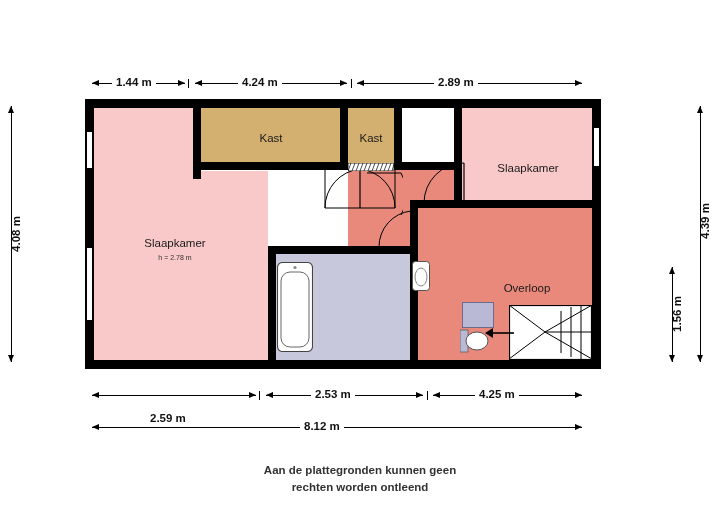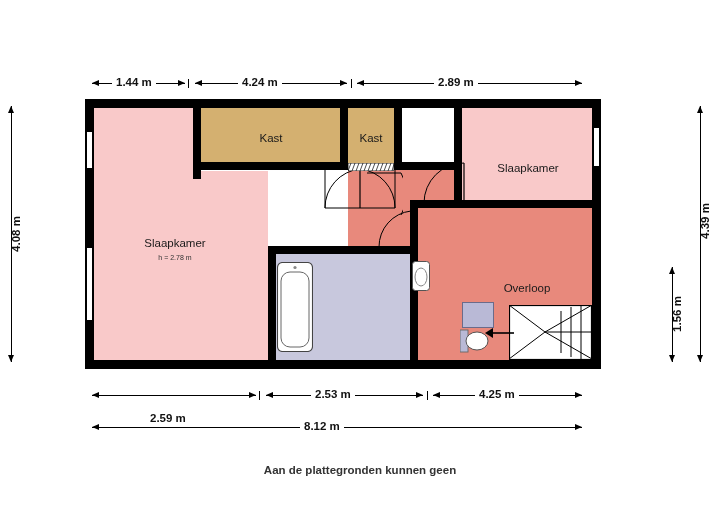--- a/index.html
+++ b/index.html
@@ -343,15 +343,16 @@
   <div class="arrow arrow-d" style="left:697px; top:355px;"></div>
   <div class="dim-label-v" style="left:675px; top:215px; width:60px; text-align:center; transform:rotate(-90deg);">4.39 m</div>
 
   <div class="dim-v" style="left:672px; top:267px; width:1px; height:95px;"></div>
   <div class="arrow arrow-u" style="left:669px; top:267px;"></div>
   <div class="arrow arrow-d" style="left:669px; top:355px;"></div>
   <div class="dim-label-v" style="left:647px; top:308px; width:60px; text-align:center; transform:rotate(-90deg);">1.56 m</div>
 
   <div class="disclaimer">
     <span>Aan de plattegronden kunnen geen</span><br>
+    <span>rechten worden ontleend</span>
   </div>
 
 </div>
 
 </body></html>

